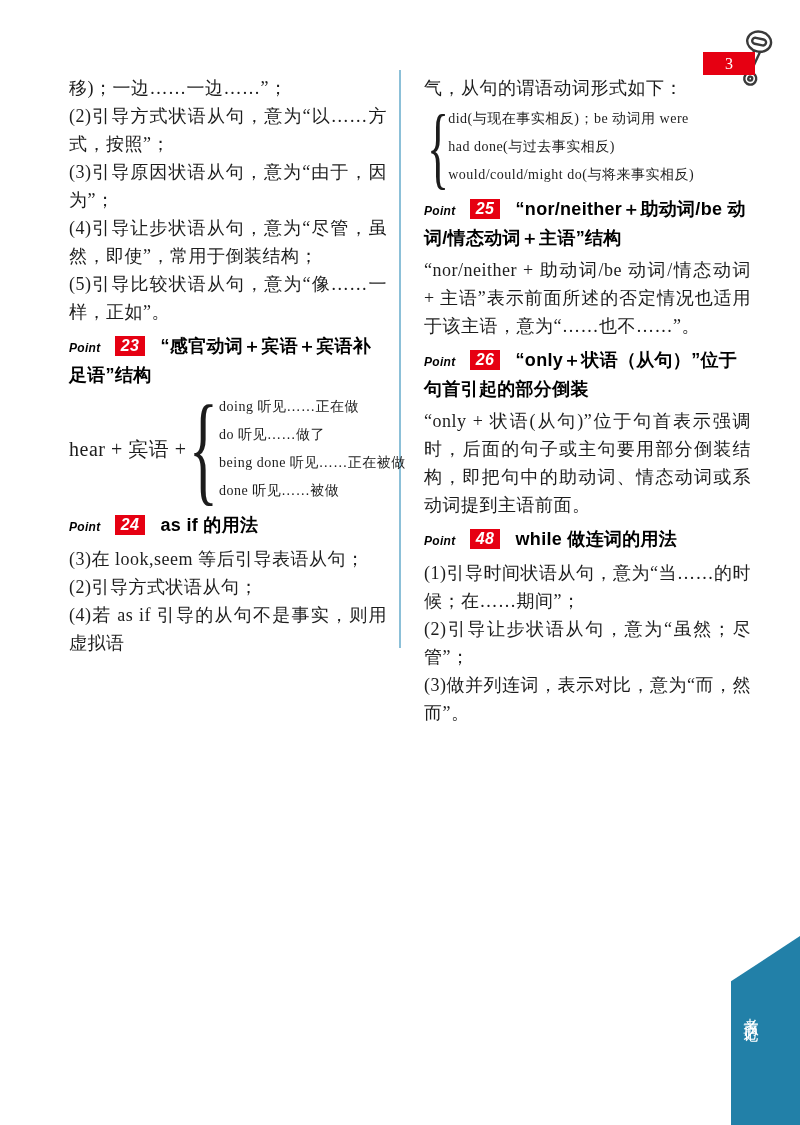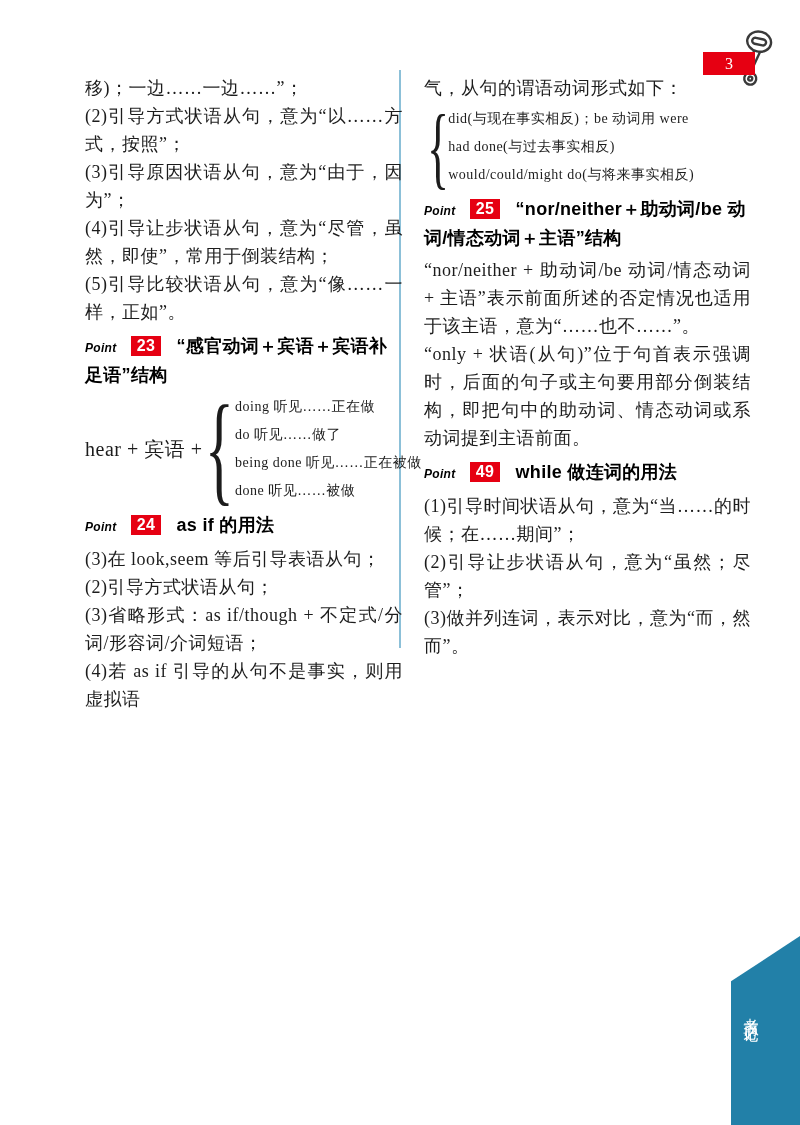--- a/index.html
+++ b/index.html
@@ -12,36 +12,36 @@
   .key-icon{position:absolute;left:733px;top:28px;z-index:1;}
   .page-badge{
     position:absolute;left:703px;top:52px;width:52px;height:23px;z-index:2;
     background:#e60012;color:#ffffff;text-align:center;
     font-size:16px;line-height:23px;font-family:"Liberation Serif",serif;
   }
   
   .divider{position:absolute;left:399px;top:70px;width:2px;height:578px;background:#8cc0d8;}
   
   .col{position:absolute;top:74px;}
-  .col-left{left:85px;width:318px;}
+  .col-left{left:69px;width:318px;}
   .col-right{left:424px;width:327px;}
   p.body-line{
     margin:0;font-size:18px;line-height:28px;text-align:justify;
     letter-spacing:0.5px;
   }
   
   .heading{
     margin:7px 0 4px;font-family:"Liberation Sans",sans-serif;
     font-weight:bold;font-size:18px;line-height:27px;color:#000;
     text-align:left;letter-spacing:0.3px;
   }
   .pt-label{font-style:italic;font-size:12px;margin-right:9px;}
   .pt-num{
     display:inline-block;background:#e60012;color:#ffffff;
-    font-weight:bold;font-size:16px;line-height:20px;
+    font-style:italic;font-weight:bold;font-size:16px;line-height:20px;
     padding:0 6px;margin-right:10px;vertical-align:1px;
   }
   
   .formula{display:flex;align-items:center;margin:3px 0;}
   .formula .lead{font-size:20px;white-space:nowrap;letter-spacing:0.5px;}
   .brace{
     font-family:"Liberation Serif",serif;font-weight:400;color:#1c1c1c;
     display:inline-block;line-height:0.9;transform:scaleX(0.5);
   }
   .brace-4{font-size:122px;margin:0 -14px 0 -12px;}
@@ -108,21 +108,20 @@
       </ul>
     </div>
 
     <p class="heading">
       <span class="pt-label">Point</span>
       <span class="pt-num">24</span>
       <span>as if 的用法</span>
     </p>
     <p class="body-line">(3)在 look,seem 等后引导表语从句；</p>
     <p class="body-line">(2)引导方式状语从句；</p>
-    <p class="body-line">(3)省略形式：as if/though + 不定式/分词/形容词/介词短语；</p>
     <p class="body-line">(4)若 as if 引导的从句不是事实，则用虚拟语</p>
   </div>
 
   <div class="col col-right">
     <p class="body-line">气，从句的谓语动词形式如下：</p>
 
     <div class="formula formula-right">
       <span class="brace brace-3">{</span>
       <ul class="f-items">
         <li>did(与现在事实相反)；be 动词用 were</li>
@@ -131,25 +130,30 @@
       </ul>
     </div>
 
     <p class="heading">
       <span class="pt-label">Point</span>
       <span class="pt-num">25</span>
       <span>“nor/neither＋助动词/be 动词/情态动词＋主语”结构</span>
     </p>
     <p class="body-line">“nor/neither + 助动词/be 动词/情态动词 + 主语”表示前面所述的否定情况也适用于该主语，意为“……也不……”。</p>
 
+    <p class="heading">
+      <span class="pt-label">Point</span>
+      <span class="pt-num">26</span>
+      <span>“only＋状语（从句）”位于句首引起的部分倒装</span>
+    </p>
     <p class="body-line">“only + 状语(从句)”位于句首表示强调时，后面的句子或主句要用部分倒装结构，即把句中的助动词、情态动词或系动词提到主语前面。</p>
 
     <p class="heading">
       <span class="pt-label">Point</span>
-      <span class="pt-num">49</span>
+      <span class="pt-num">48</span>
       <span>while 做连词的用法</span>
     </p>
     <p class="body-line">(1)引导时间状语从句，意为“当……的时候；在……期间”；</p>
     <p class="body-line">(2)引导让步状语从句，意为“虽然；尽管”；</p>
     <p class="body-line">(3)做并列连词，表示对比，意为“而，然而”。</p>
   </div>
 
   <div class="side-tab">
     <span class="tab-label">考前必记</span>
   </div>

